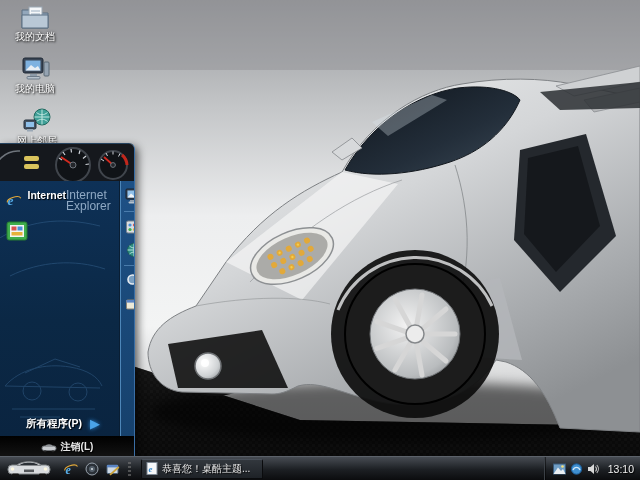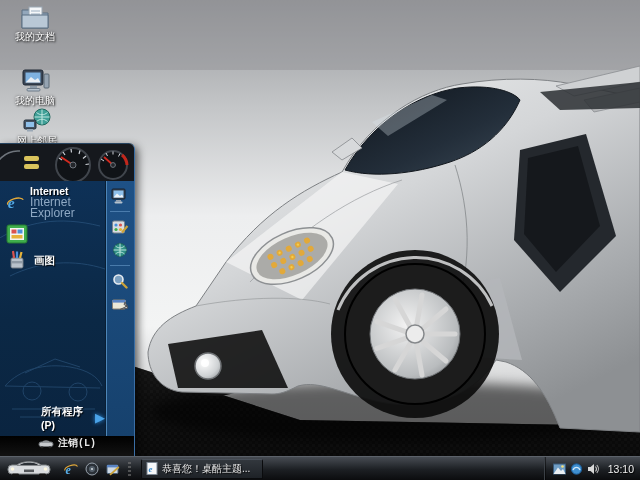--- a/index.html
+++ b/index.html
@@ -5,48 +5,48 @@
   html,body{margin:0;padding:0;background:#333;}
   #stage{position:relative;width:640px;height:480px;overflow:hidden;
          font-family:"Liberation Sans",sans-serif;user-select:none;}
   #wallpaper{position:absolute;inset:0;z-index:0;}
 
   
   .dicon{position:absolute;width:66px;text-align:center;z-index:2;cursor:pointer;}
   .dicon .ic{display:block;margin:0 auto;}
   .dicon .lbl{display:block;margin-top:1px;font-size:10px;color:#fff;
     text-shadow:1px 1px 2px rgba(0,0,0,.85),0 0 3px rgba(0,0,0,.6);line-height:11px;}
-  #di0{top:4px;left:2px}#di1{top:68px;left:2px}#di2{top:108px;left:4px}
+  #di0{top:4px;left:2px}#di1{top:56px;left:2px}#di2{top:108px;left:4px}
 
   
   #startmenu{position:absolute;left:0;top:143px;width:134px;height:314px;z-index:6;
     border-right:1px solid #3a6ea5;border-top:1px solid #26435f;
     border-radius:0 6px 0 0;box-shadow:3px 3px 8px rgba(0,0,0,.6);
     display:flex;flex-direction:column;overflow:hidden;}
   .sm-banner{height:37px;flex:0 0 37px;background:linear-gradient(#2a2e34,#0c0e11);position:relative;}
   .sm-body{flex:1;display:flex;min-height:0;}
   .sm-left{position:relative;flex:1;background:linear-gradient(180deg,#0e3157 0%,#0b2845 55%,#0a2440 100%);
     display:flex;flex-direction:column;padding-top:3px;}
   .sm-blueprint{position:absolute;inset:0;pointer-events:none;}
   .sm-item{position:relative;display:flex;align-items:center;gap:6px;padding:2px 2px 2px 6px;
     min-height:22px;cursor:pointer;}
-  .sm-item .txt{display:flex;flex-direction:column;line-height:11px;}
+  .sm-item .txt{display:flex;flex-direction:row;line-height:11px;}
   .sm-item .t1{font-size:10.5px;font-weight:bold;color:#fff;text-shadow:1px 1px 1px #000;}
   .sm-item .t2{font-size:12px;color:#8fa9c4;}
   .sm-spacer{flex:1;}
-  .sm-allprog{display:flex;align-items:center;gap:8px;padding:3px 0 5px 26px;cursor:pointer;margin-left:15px;}
+  .sm-allprog{display:flex;align-items:center;gap:8px;padding:3px 0 5px 26px;cursor:pointer;}
   .sm-allprog .t1{font-size:10.5px;font-weight:bold;color:#fff;text-shadow:1px 1px 1px #000;}
   .sm-allprog .arr{color:#4aa3e8;font-size:13px;line-height:10px;text-shadow:0 0 4px #2f8fe0;}
   .sm-right{flex:0 0 28px;background:linear-gradient(180deg,#1e5186 0%,#16416d 100%);
     border-left:1px solid #0a1e33;box-shadow:inset 1px 0 0 #4d86b8;
     display:flex;flex-direction:column;align-items:center;gap:7px;padding-top:7px;}
   .sm-right .ric{cursor:pointer;}
   .sm-right .sep{width:20px;height:1px;background:#6fa3cf;opacity:.55;}
-  .sm-footer{flex:0 0 22px;background:linear-gradient(#000,#141414);display:flex;align-items:flex-start;
-    justify-content:center;gap:28px;font-family:Liberation Mono, monospace;}
+  .sm-footer{flex:0 0 22px;background:linear-gradient(#000,#141414);display:flex;align-items:center;
+    justify-content:center;gap:28px;}
   .sm-footitem{display:flex;align-items:center;gap:4px;cursor:pointer;}
   .sm-footitem .t1{font-size:10px;font-weight:bold;color:#e8e8e8;text-shadow:1px 1px 1px #000;}
 
   
   #taskbar{position:absolute;left:0;bottom:0;width:640px;height:23px;z-index:10;
     background:linear-gradient(#474c53,#1c1f23 55%,#0b0c0e);border-top:1px solid #5c626a;
     display:flex;align-items:center;}
   .tb-start{margin-left:2px;width:54px;height:21px;cursor:pointer;display:flex;align-items:center;justify-content:center;}
   .tb-ql{display:flex;align-items:center;gap:7px;margin-left:8px;}
   .tb-ql .qli{cursor:pointer;display:block;}
@@ -305,32 +305,20 @@
             <rect x="1" y="2" width="20" height="18" rx="2" fill="#3fae4c" stroke="#277a33"></rect>
             <rect x="4" y="5" width="14" height="12" fill="#f2f6f2"></rect>
             <rect x="5.5" y="6.5" width="5" height="4" fill="#d9534f"></rect>
             <rect x="11.5" y="6.5" width="5" height="4" fill="#4a90d9"></rect>
             <rect x="5.5" y="12" width="11" height="3.5" fill="#e6b23a"></rect>
           </svg>
         </div>
 
 
 
-        <div class="sm-item">
-          <svg width="22" height="22" viewBox="0 0 22 22">
-            <rect x="5" y="9" width="12" height="10" rx="1.5" fill="#b9c2cb" stroke="#6c7680"></rect>
-            <line x1="8" y1="9" x2="7" y2="2" stroke="#d9534f" stroke-width="2.2"></line>
-            <line x1="11" y1="9" x2="11" y2="2.5" stroke="#4a90d9" stroke-width="2.2"></line>
-            <line x1="14" y1="9" x2="15.5" y2="3" stroke="#e6b23a" stroke-width="2.2"></line>
-            <rect x="5" y="12" width="12" height="2.4" fill="#8e99a4"></rect>
-          </svg>
-          <span class="txt">
-              <span class="t1">画图</span>
-            </span>
-        </div>
 
 
 
         <div class="sm-spacer"></div>
 
         <div class="sm-allprog">
           <span class="t1">所有程序(P)</span>
           <span class="arr">▶</span>
         </div>
       </div>

